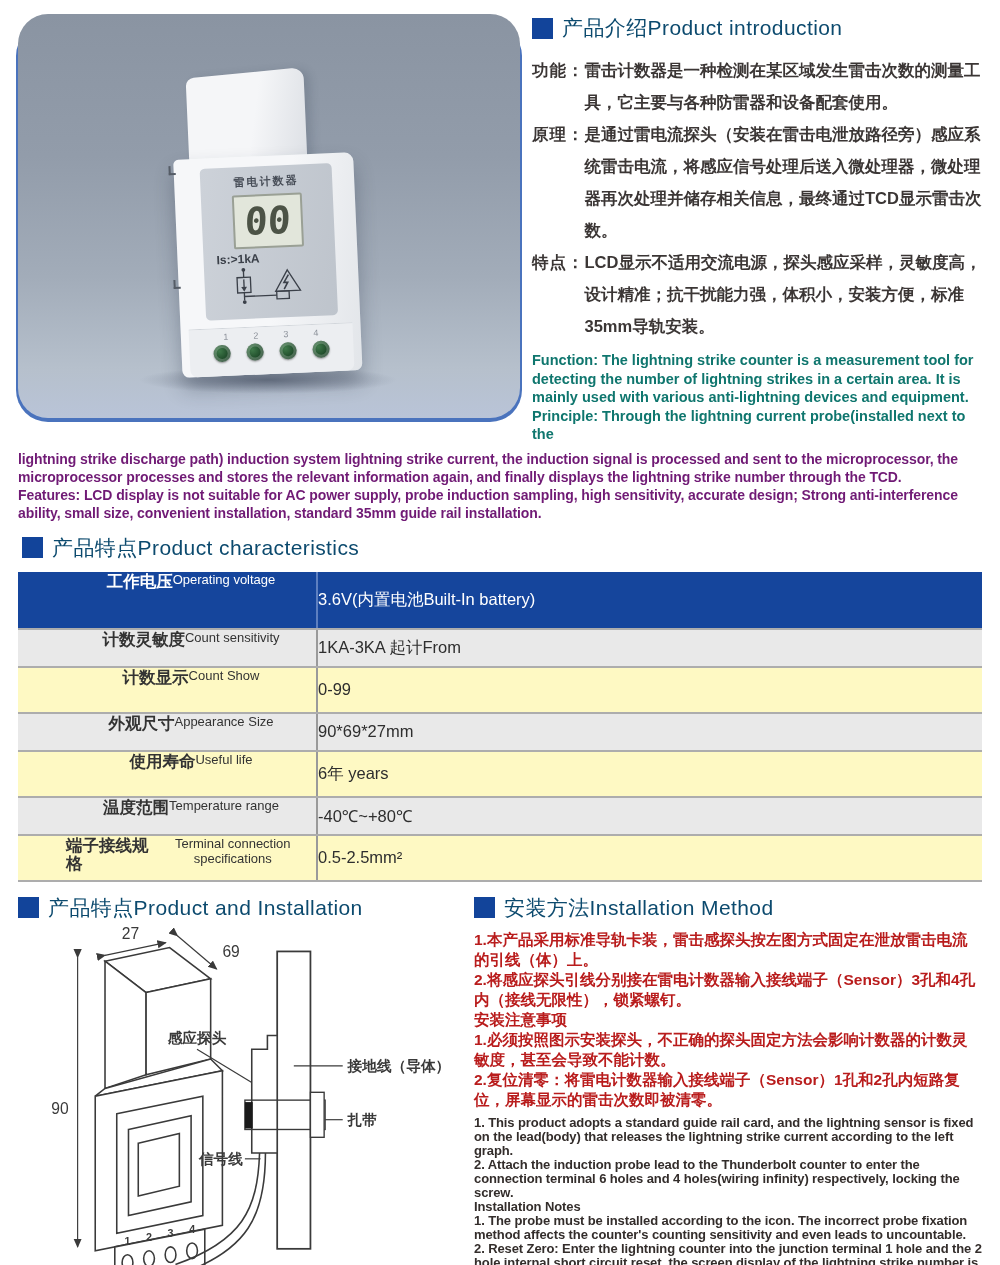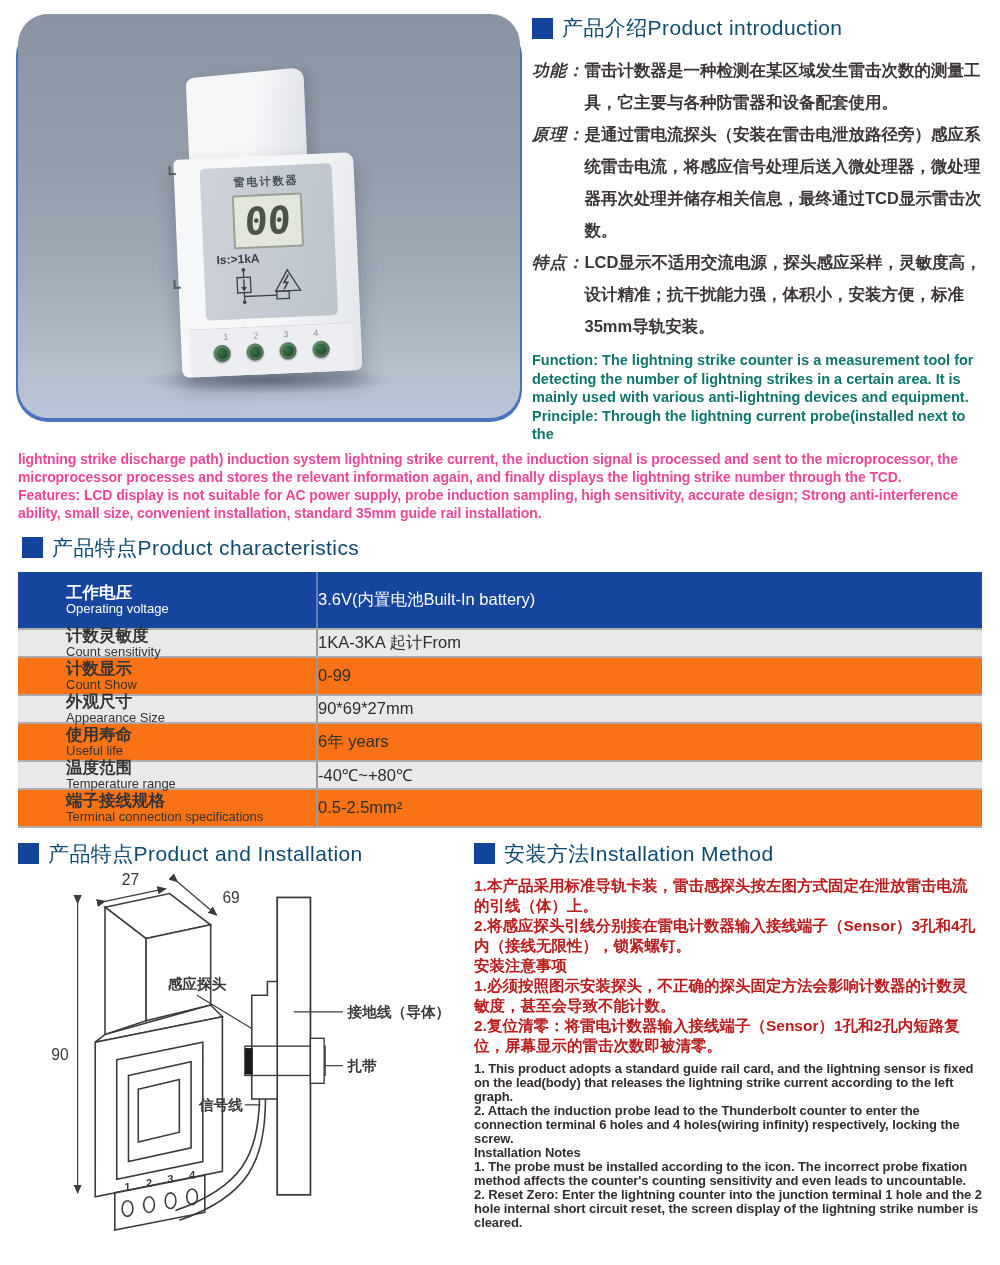--- a/index.html
+++ b/index.html
@@ -40,39 +40,39 @@
               border-top:1px solid #d2d6db; border-radius:0 0 7px 7px; padding-top:3px; }
   .t-nums { display:flex; justify-content:space-around; padding:0 22px; font-size:9px; color:#8a8f98; }
   .t-screws { display:flex; justify-content:space-around; padding:3px 16px 0 16px; }
   .screw { width:17px; height:17px; border-radius:50%;
            background:radial-gradient(circle at 35% 35%, #3f7a4a, #173f22 72%);
            box-shadow:inset 0 0 0 3px rgba(255,255,255,.22), 0 1px 2px rgba(0,0,0,.4); }
 
   .intro { width:450px; margin-left:12px; }
   .intro-items { margin-top:12px; }
   .intro-row { display:flex; font-size:16.5px; line-height:32px; font-weight:600; color:#3b3635; }
-  .intro-label { flex:none; letter-spacing:1px;font-style:italic; }
+  .intro-label { flex:none; letter-spacing:1px; }
   .intro-en { margin-top:9px; font-size:14.5px; line-height:18.5px; font-weight:600; color:#0f766e; }
 
   
-  .full-en { margin-top:6px; font-size:14px; line-height:18px; font-weight:600; color:#ec4899; letter-spacing:-.1px; }
+  .full-en { margin-top:6px; font-size:14px; line-height:18px; font-weight:600; color:#701a75; letter-spacing:-.1px; }
 
   
   .char-head { margin:12px 0 10px 4px; }
   .char-table { width:964px; border-bottom:2px solid #adadad; }
   .t-row { display:flex; align-items:center; border-top:2px solid #adadad; }
   .t-row:first-child { border-top:none; }
   .t-row.blue { background:#15459c; color:#ffffff; height:56px; }
-  .t-row.white { background:#f97316; height:38px; }
-  .t-row.alt { background:#e9e9e9; height:28px; }
-  .t-left { width:300px; flex:none; align-self:stretch; display:flex; flex-direction:column;
+  .t-row.white { background:#fef9c3; height:46px; }
+  .t-row.alt { background:#e9e9e9; height:38px; }
+  .t-left { width:300px; flex:none; align-self:stretch; display:flex; flex-direction:row;
             justify-content:center; padding-left:48px; border-right:2px solid #9a9a9a; }
   .t-row.blue .t-left { border-right-color:#5d7fc0; }
   .t-zh { font-size:16.5px; font-weight:600; line-height:18px; }
-  .t-en { font-size:13px; font-weight:500; line-height:15px; }
+  .t-en { font-size:13px; font-weight:500; line-height:15px;text-align:center; }
   .t-val { flex:1; text-align:left; font-size:16.5px; font-weight:500; color:#2e2e2e; }
   .t-row.blue .t-val { color:#ffffff; }
 
   
   .bottom-row { display:flex; margin-top:12px; }
   .bottom-left { width:446px; flex:none; }
   .bottom-right { flex:1; padding-left:10px; }
   .diagram { margin-top:4px; }
   .inst-zh { margin-top:8px; font-size:15.5px; line-height:20px; font-weight:600; color:#b91c1c; }
   .inst-en { margin-top:6px; font-size:13px; line-height:14px; font-weight:600; color:#332d2b; letter-spacing:-.1px; }

